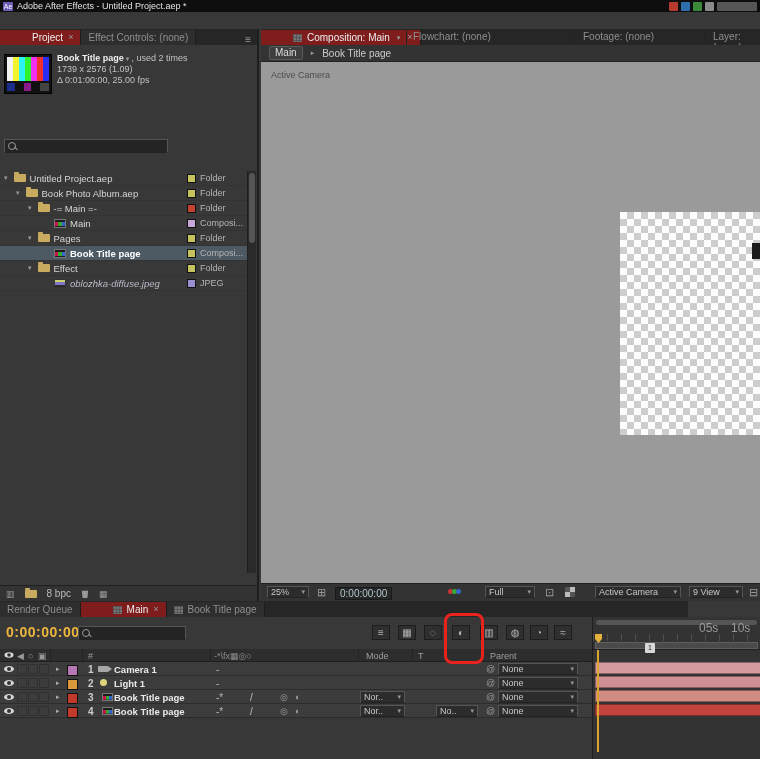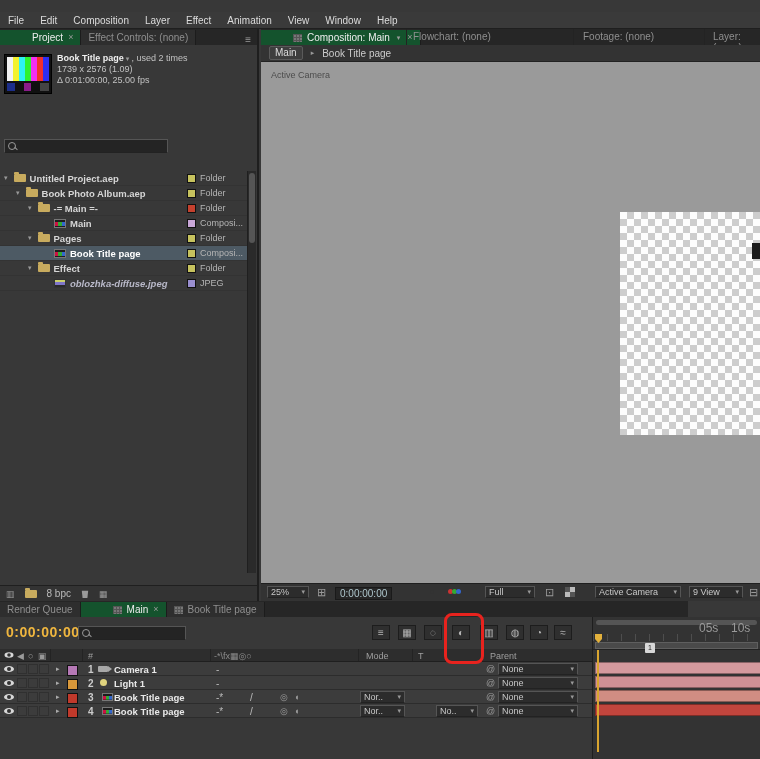--- a/index.html
+++ b/index.html
@@ -14,21 +14,21 @@
   .title-text{color:#e2e2e2;font-size:9px;white-space:nowrap;}
   .tray{margin-left:auto;display:flex;gap:3px;align-items:center;}
   .tray span{width:9px;height:9px;border-radius:1px;display:inline-block;}
   .menubar{position:absolute;left:0;top:12px;width:760px;height:17px;background:#3a3a3a;
            border-bottom:1px solid #1f1f1f;display:flex;align-items:center;box-sizing:border-box;}
   .menu-item{padding:0 8px;color:#dcdcdc;font-size:10px;cursor:default;}
   
   .tabbar{position:absolute;left:0;top:0;right:0;height:16px;background:#262626;display:flex;align-items:flex-end;}
   .tab{height:15px;line-height:15px;padding:0 7px;color:#8f8f8f;background:#2e2e2e;
        border-right:1px solid #1c1c1c;display:flex;gap:5px;align-items:center;font-size:10px;white-space:nowrap;}
-  .tab.active{background:#14532d;color:#ededed;padding-left:32px;}
+  .tab.active{background:#7f1d1d;color:#ededed;padding-left:32px;}
   .tclose{color:#9a9a9a;font-size:9px;}
   .tabicon{width:9px;height:8px;background:#777;display:inline-block;
            background-image:linear-gradient(#555 1px,transparent 1px),linear-gradient(90deg,#555 1px,transparent 1px);
            background-size:3px 3px;}
   .dd{position:absolute;height:12px;background:#2c2c2c;border:1px solid #555;border-bottom-color:#222;
       color:#c8c8c8;font-size:9px;display:flex;align-items:center;justify-content:space-between;
       padding:0 3px;box-sizing:border-box;}
   .dd .arr{font-size:7px;color:#999;margin-left:3px;}
   .chipbtn{background:#3e3e3e;border:1px solid #5a5a5a;border-radius:2px;padding:0 5px;height:12px;
            line-height:12px;color:#ddd;display:inline-block;}
@@ -49,21 +49,21 @@
               border:1px solid #555;border-bottom-color:#222;box-sizing:border-box;display:flex;align-items:center;}
   .mag{width:6px;height:6px;border:1px solid #999;border-radius:50%;margin-left:3px;position:relative;flex:none;}
   .mag:after{content:"";position:absolute;left:5px;top:5px;width:4px;height:1px;background:#999;transform:rotate(45deg);}
   .searchbox{flex:1;background:transparent;border:none;outline:none;color:#ddd;font-size:9px;height:10px;padding:0 3px;}
   .pcols{position:absolute;left:0;top:129px;width:248px;height:12px;background:#2d2d2d;
          border-top:1px solid #1f1f1f;border-bottom:1px solid #1f1f1f;color:#9f9f9f;font-size:9px;box-sizing:border-box;}
   .pcols .cdiv{position:absolute;left:182px;top:0;bottom:0;width:1px;background:#1f1f1f;}
   .prows{position:absolute;left:0;top:142px;width:248px;}
   .prow{position:relative;height:15px;display:flex;align-items:center;border-bottom:1px solid #333;box-sizing:border-box;}
   .prow.sel{background:#4d5a64;}
-  .prow .plabel{color:#d6d6d6;margin-left:4px;white-space:nowrap;font-size:9.5px;font-weight:bold;}
+  .prow .plabel{color:#d6d6d6;margin-left:4px;white-space:nowrap;font-size:9.5px;}
   .prow.sel .plabel{color:#fff;font-weight:bold;}
   .prow .plabel.it{font-style:italic;color:#b9b9c9;}
   .pchip{position:absolute;left:187px;width:7px;height:7px;border:1px solid #111;}
   .ptype{position:absolute;left:200px;color:#b5b5b5;font-size:9px;}
   .ic-folder{width:12px;height:8px;background:#c8ab5e;border-radius:1px;position:relative;flex:none;margin-left:4px;}
   .ic-folder:before{content:"";position:absolute;top:-2px;left:0;width:5px;height:2px;background:#c8ab5e;border-radius:1px 1px 0 0;}
   .ic-comp{width:12px;height:9px;background:#1d1d1d;border:1px solid #777;box-sizing:border-box;flex:none;margin-left:4px;
            background-image:linear-gradient(90deg,#c14 0 33%,#3a3 33% 66%,#36c 66% 100%);background-size:100% 60%;background-repeat:no-repeat;background-position:0 100%;}
   .ic-jpeg{width:12px;height:9px;flex:none;margin-left:4px;border:1px solid #333;box-sizing:border-box;
            background:linear-gradient(180deg,#cbd06a 0 33%,#7f76c9 33% 66%,#2b2b2b 66% 100%);}
@@ -131,32 +131,32 @@
   .barrow{position:absolute;left:2px;width:166px;height:12px;border:1px solid rgba(0,0,0,.35);box-sizing:border-box;}
   .ctiline{position:absolute;left:4px;top:33px;width:2px;height:102px;background:#d9a52f;z-index:6;}
   .annotation{position:absolute;left:444px;top:613px;width:34px;height:45px;border:3px solid #e8231e;border-radius:8px;z-index:50;}
   .vdiv{position:absolute;top:0;bottom:0;width:1px;background:#232323;}
 </style>
 </head>
 <body>
 
 <div class="screen">
 
-
-  <div class="menubar">
-    <span class="menu-item">File</span>
-    <span class="menu-item">Edit</span>
-    <span class="menu-item">Composition</span>
-    <span class="menu-item">Layer</span>
-    <span class="menu-item">Effect</span>
-    <span class="menu-item">Animation</span>
-    <span class="menu-item">View</span>
-    <span class="menu-item">Window</span>
-    <span class="menu-item">Help</span>
+  <div class="titlebar">
+    <span class="ae-badge">Ae</span>
+    <span class="title-text">Adobe After Effects - Untitled Project.aep *</span>
+    <span class="tray">
+      <span style="background:#b73a2e"></span>
+      <span style="background:#2f6fae"></span>
+      <span style="background:#3a8a3a"></span>
+      <span style="background:#8a8a8a"></span>
+      <span style="background:#555;width:40px"></span>
+    </span>
   </div>
+
 
   <div class="project-panel">
     <div class="tabbar">
       <div class="tab active">
         <span>Project</span>
         <span class="tclose">×</span>
       </div>
       <div class="tab">
         <span>Effect Controls: (none)</span>
       </div>

